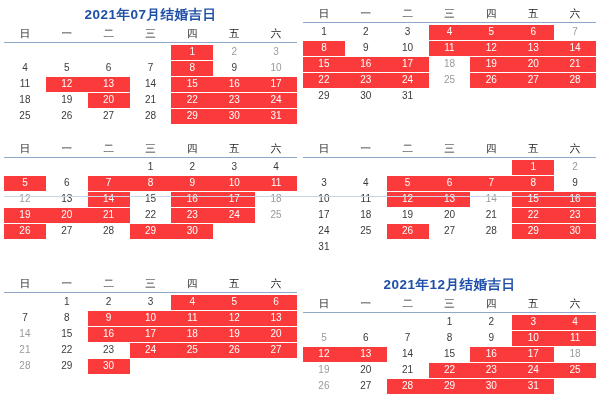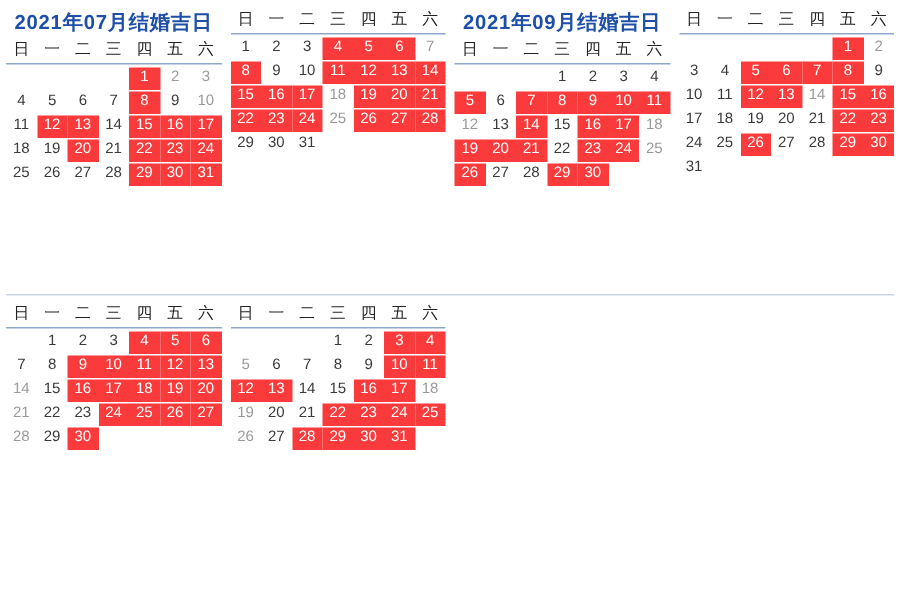--- a/index.html
+++ b/index.html
@@ -15,21 +15,21 @@
   }
   .page {
     position: relative;
     width: 600px;
     height: 400px;
     box-sizing: border-box;
     padding: 6px 4px 4px 4px;
   }
   .grid {
     display: grid;
-    grid-template-columns: repeat(4, 1fr);
+    grid-template-columns: repeat(2, 1fr);
     grid-template-rows: repeat(2, 1fr);
     column-gap: 6px;
     row-gap: 4px;
     width: 100%;
     height: 388px;
   }
   .month {
     position: relative;
     display: flex;
     flex-direction: column;
@@ -186,21 +186,20 @@
           <div class="day dim">25</div>
           <div class="day lucky">26</div>
           <div class="day lucky">27</div>
           <div class="day lucky">28</div>
           <div class="day">29</div>
           <div class="day">30</div>
           <div class="day">31</div>
         </div>
       </div>
       <div class="month">
-        <div class="month-title">2021年09月结婚吉日</div>
         <div class="weekdays">
           <span class="sun">日</span>
           <span>一</span>
           <span>二</span>
           <span>三</span>
           <span>四</span>
           <span>五</span>
           <span class="sat">六</span>
         </div>
         <div class="days">
@@ -326,20 +325,21 @@
           <div class="day lucky">24</div>
           <div class="day lucky">25</div>
           <div class="day lucky">26</div>
           <div class="day lucky">27</div>
           <div class="day dim">28</div>
           <div class="day">29</div>
           <div class="day lucky">30</div>
         </div>
       </div>
       <div class="month">
+        <div class="month-title">2021年12月结婚吉日</div>
         <div class="weekdays">
           <span class="sun">日</span>
           <span>一</span>
           <span>二</span>
           <span>三</span>
           <span>四</span>
           <span>五</span>
           <span class="sat">六</span>
         </div>
         <div class="days">

